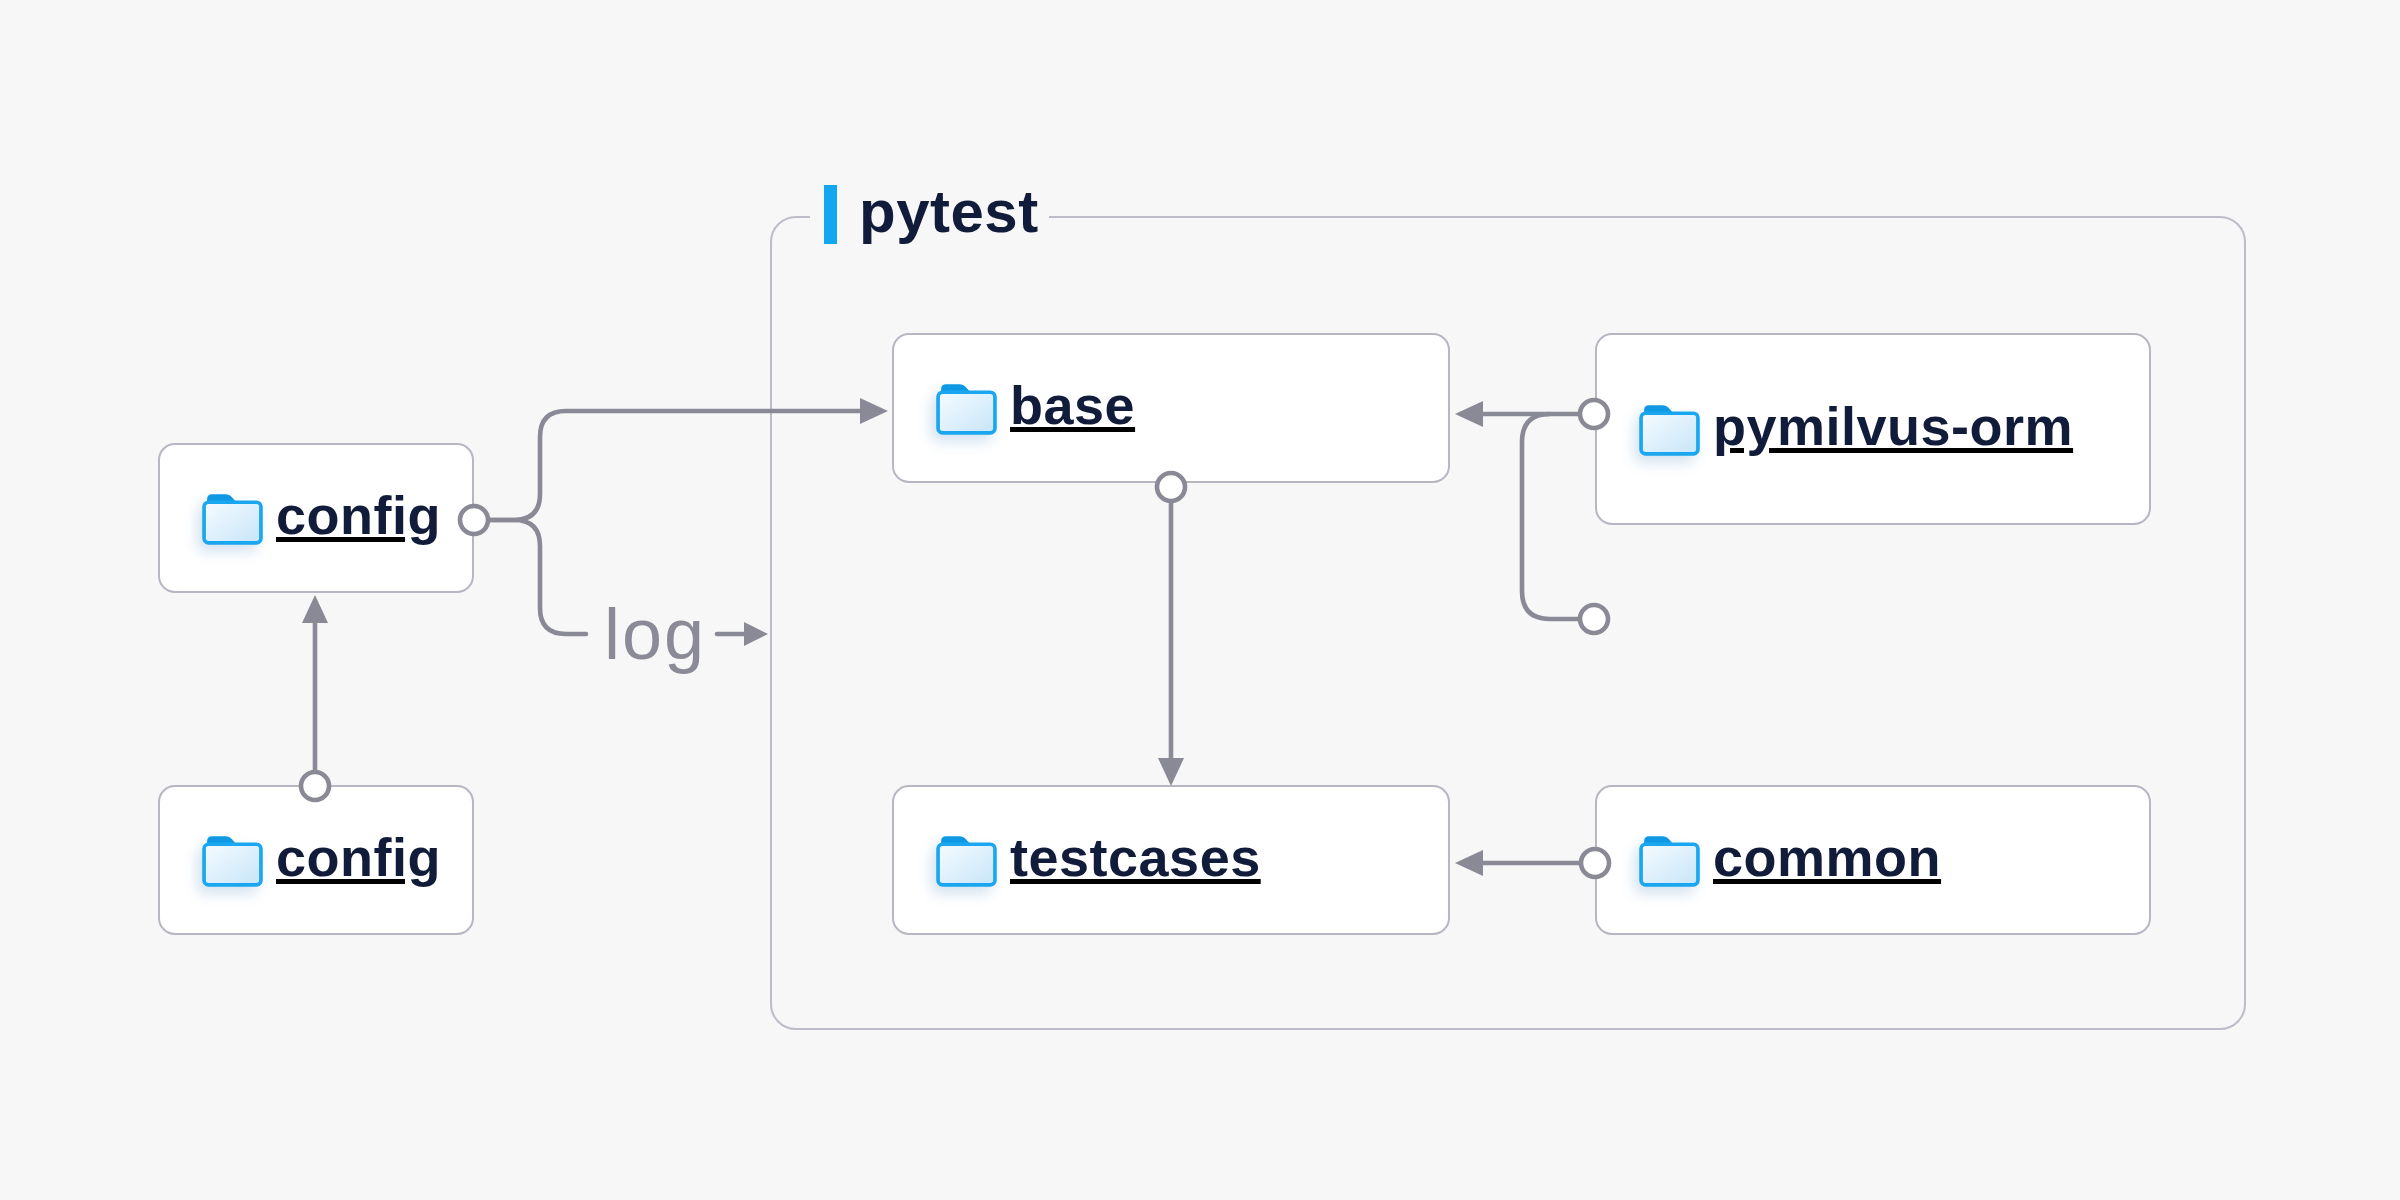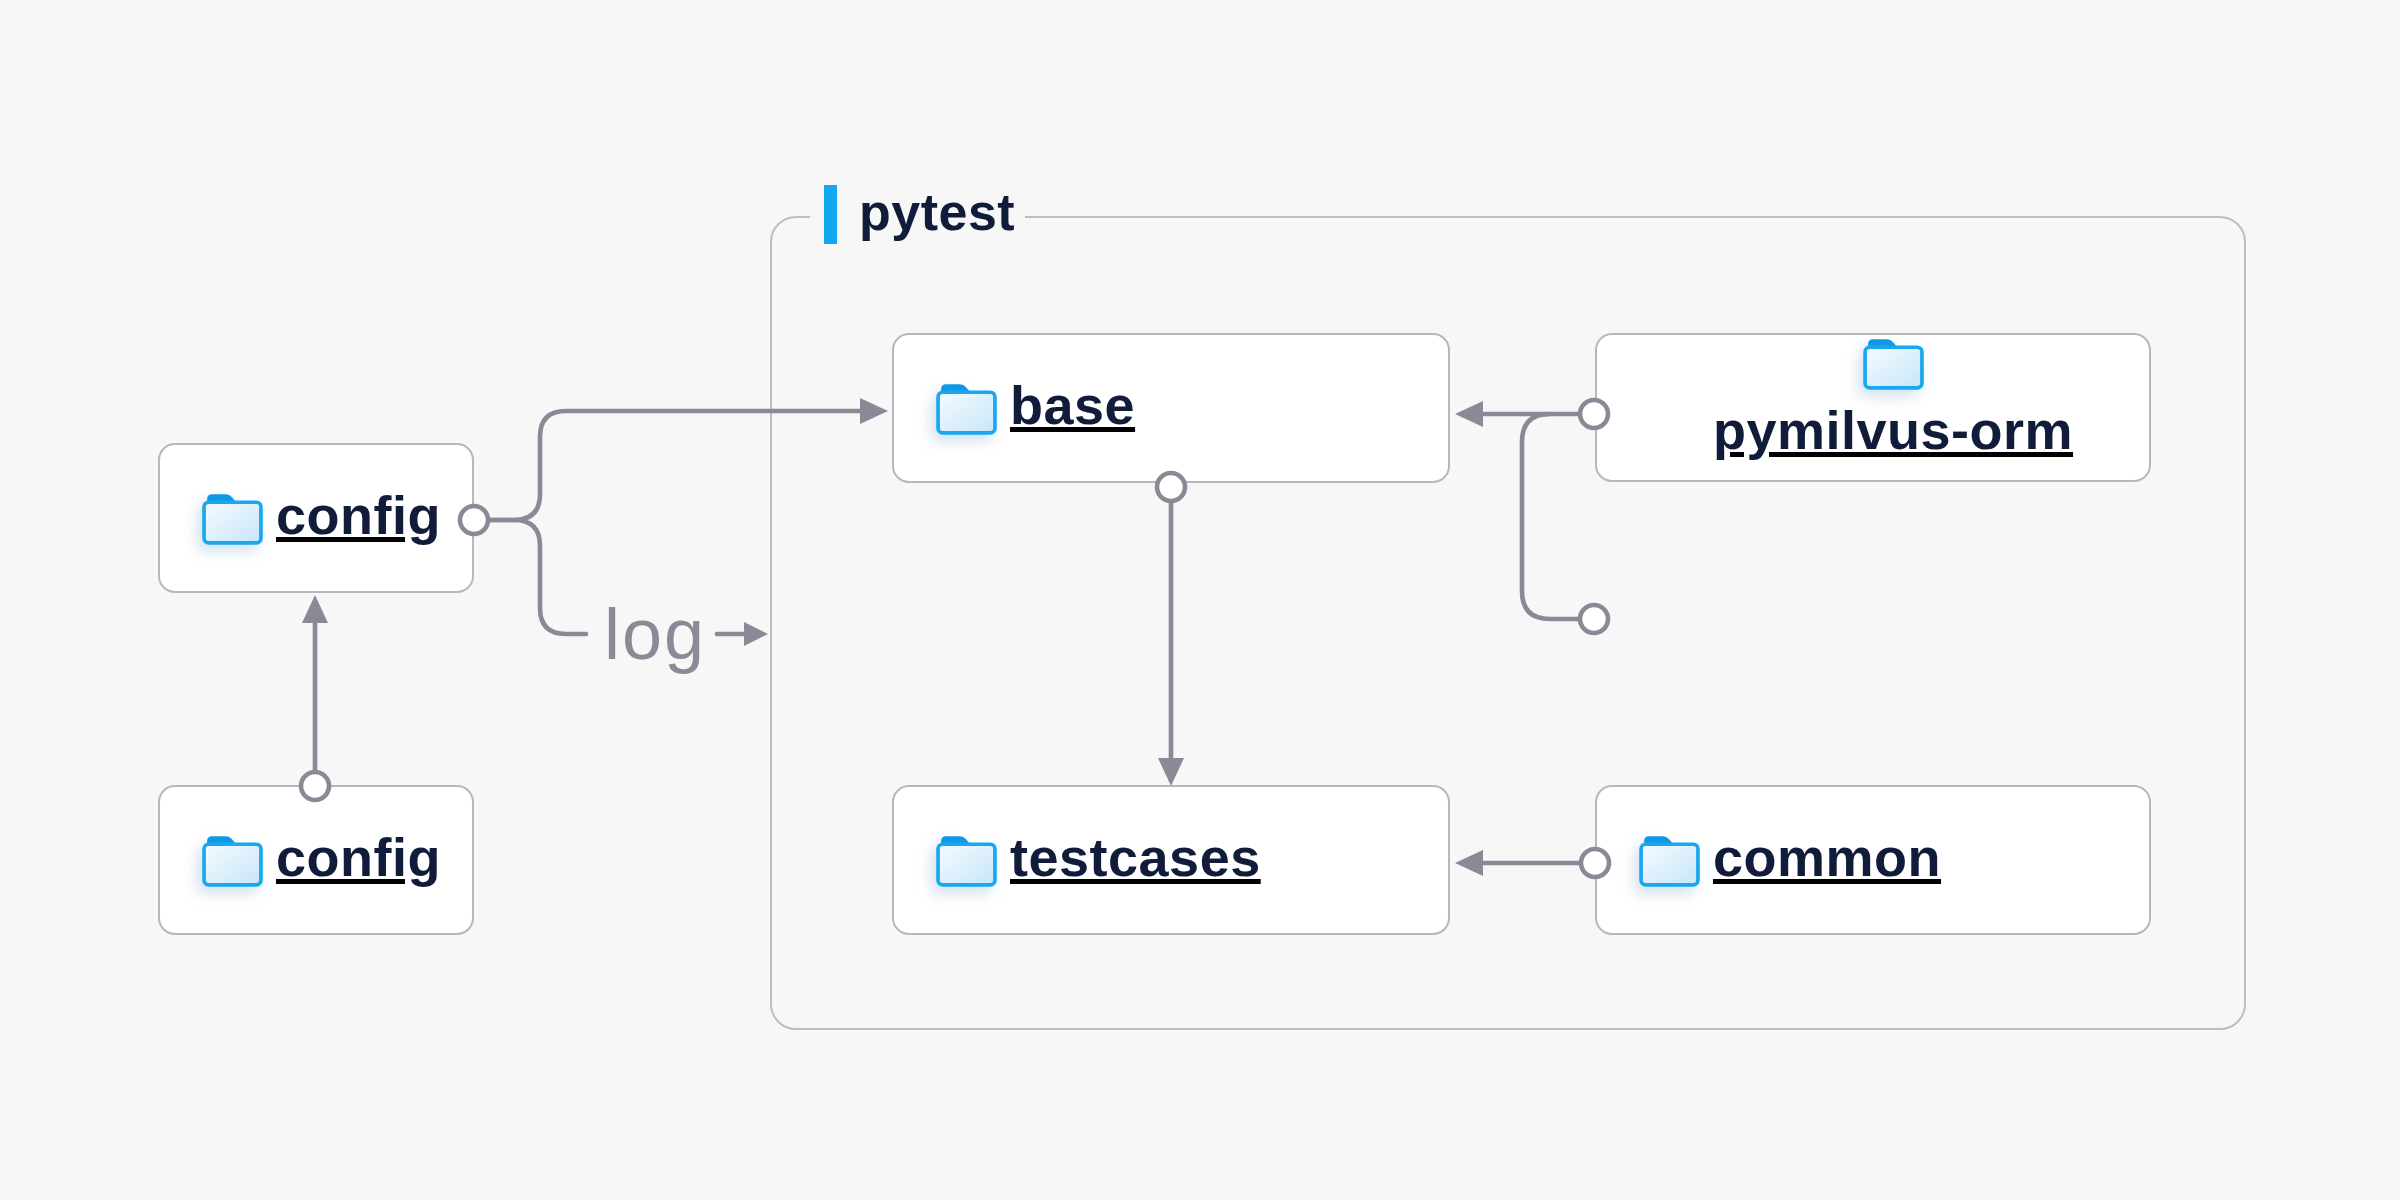--- a/index.html
+++ b/index.html
@@ -25,21 +25,21 @@
   }
   .group-label{
     position:absolute;left:810px;top:181px;height:66px;
     display:flex;align-items:center;gap:22px;
     background:var(--background);padding:0 10px 0 14px;z-index:3;
   }
   .group-label .bar{
     width:13px;height:59px;background:var(--accent-bar);display:inline-block;
   }
   .group-label .group-title{
-    font-size:52px;font-weight:700;color:var(--text);letter-spacing:.5px;
+    font-size:60px;font-weight:700;color:var(--text);letter-spacing:.5px;
     line-height:1;padding-bottom:4px;
   }
 
   
   .node{
     position:absolute;display:flex;align-items:center;
     padding-left:40px;gap:11px;
     background:var(--node-fill);
     border:2.5px solid var(--node-border);border-radius:17px;
     z-index:2;
@@ -54,21 +54,21 @@
     filter:drop-shadow(-5px 7px 7px rgba(110,160,205,.30));
   }
   .f-tab{fill:var(--folder-tab);}
   .f-body{fill:url(#folderGrad);stroke:var(--folder-outline);stroke-width:3.6;}
   stop.fg-light{stop-color:var(--folder-fill-light);}
   stop.fg-dark{stop-color:var(--folder-fill-dark);}
 
   #node-utils    {left:158px;top:443px;width:316px;height:150px;}
   #node-config   {left:158px;top:785px;width:316px;height:150px;}
   #node-base     {left:892px;top:333px;width:558px;height:150px;}
-  #node-pymilvus {left:1595px;top:333px;width:556px;height:149px;flex-direction:column;}
+  #node-pymilvus {left:1595px;top:333px;width:556px;height:192px;}
   #node-check    {left:1595px;top:539px;width:556px;height:152px;}
   #node-testcases{left:892px;top:785px;width:558px;height:150px;}
   #node-common   {left:1595px;top:785px;width:556px;height:150px;}
 
   
   .wires{
     position:absolute;left:0;top:0;width:2400px;height:1200px;
     z-index:4;pointer-events:none;
   }
   .wire{stroke:var(--connector);stroke-width:4.6;fill:none;stroke-linecap:round;}

